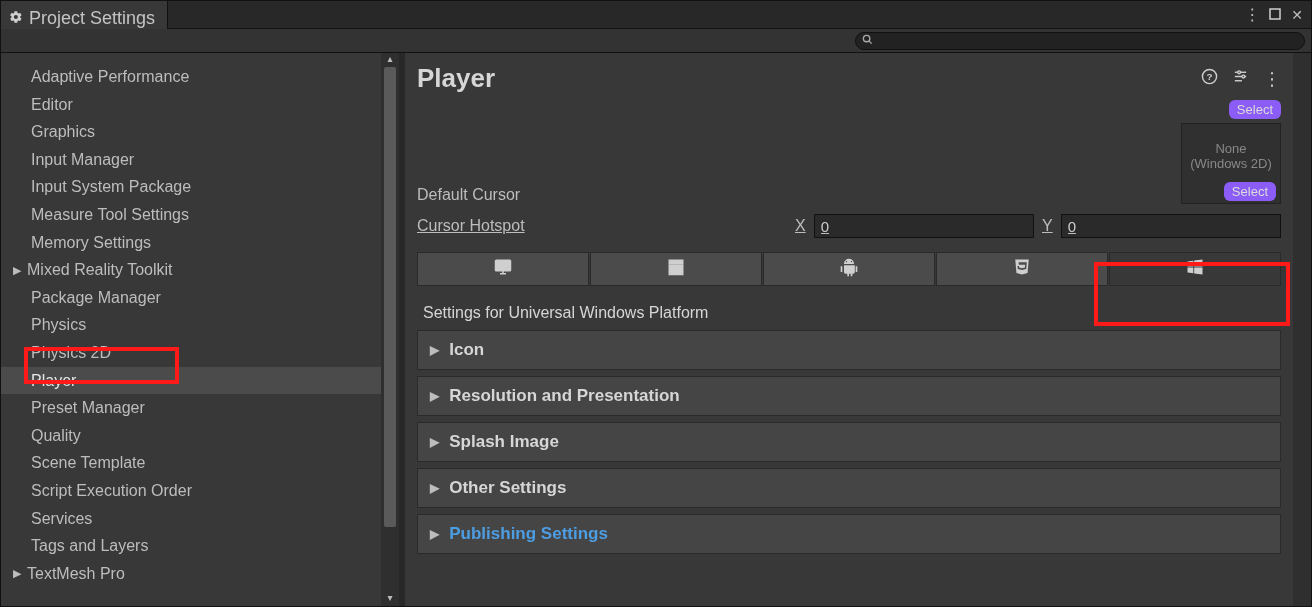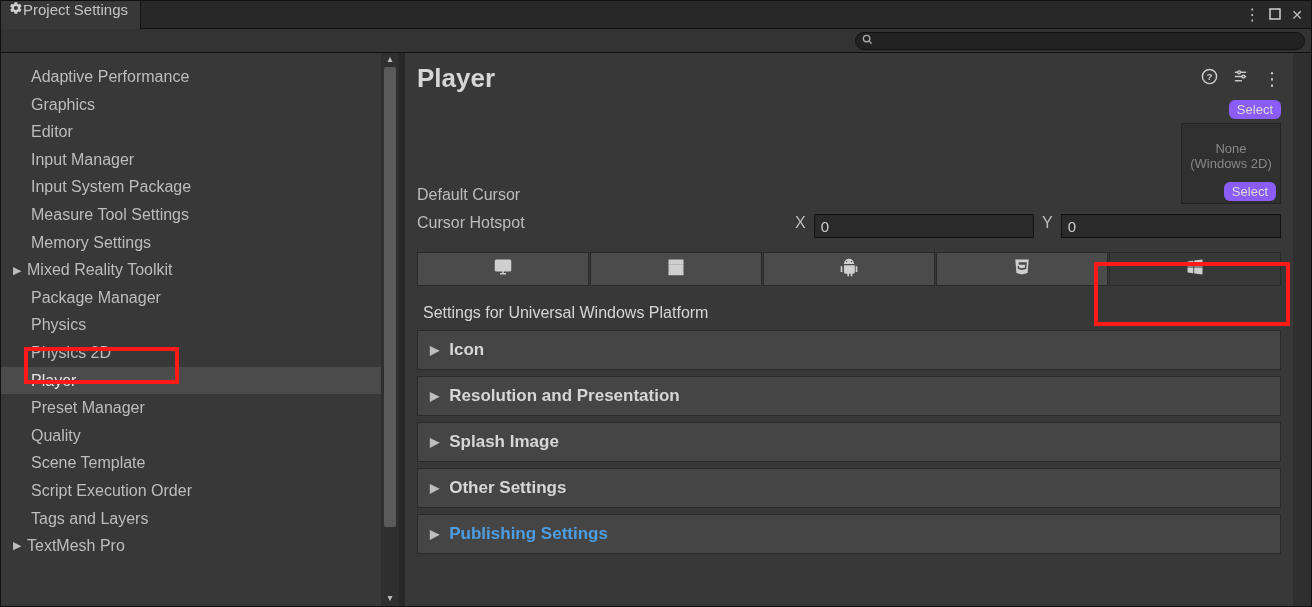--- a/index.html
+++ b/index.html
@@ -1,20 +1,20 @@
 <!DOCTYPE html>
 <html><head>
 <meta charset="utf-8">
 <style>
 * { box-sizing: border-box; margin: 0; padding: 0; font-family: Arial, Helvetica, sans-serif; }
 body { background: #282828; color: #bdbdbd; width: 1312px; height: 607px; overflow: hidden; }
 
 .window { width: 100%; height: 100%; display: flex; flex-direction: column; border: 1px solid #111; }
 .titlebar { height: 28px; background: #282828; display: flex; align-items: center; border-bottom: 1px solid #111; }
-.tab { height: 28px; background: #383838; display: flex; align-items: flex-start; padding: 0 12px 0 8px; font-size: 15px; color: #c4c4c4; border-right: 1px solid #111;}
+.tab { height: 28px; background: #383838; display: flex; align-items: flex-end; padding: 0 12px 0 8px; gap: 6px; font-size: 18px; color: #c4c4c4; border-right: 1px solid #111;}
 .titlebar-right { margin-left: auto; display: flex; align-items: center; gap: 10px; padding-right: 8px; color: #bdbdbd; font-size: 14px; }
 
 .toolbar { height: 24px; background: #333333; display: flex; align-items: center; border-bottom: 1px solid #111; padding: 0 6px; gap: 6px; }
 .search-wrap { margin-left: auto; display: flex; align-items: center; background: #222; border: 1px solid #111; border-radius: 10px; height: 18px; width: 450px; padding: 0 6px; }
 .search-wrap .sicon { font-size: 11px; color: #888; margin-right: 4px; }
 .search-wrap input { background: transparent; border: none; outline: none; color: #bdbdbd; font-size: 11px; flex: 1; }
 
 .body { flex: 1; display: flex; min-height: 0; }
 .sidebar { width: 398px; background: #383838; position: relative; display: flex; }
 .sidetree { flex: 1; padding: 10px 0 0 0; overflow: hidden; }
@@ -35,21 +35,21 @@
 .page-title { font-size: 26px; font-weight: bold; color: #d6d6d6; }
 .header-icons { margin-left:auto; display:flex; gap:14px; align-items:center; color:#cfcfcf; font-size:16px; }
 
 .select-btn { background:#8b5cf6; color:#dcdcdc; font-size:13px; padding:2px 8px; border-radius:6px; cursor:pointer; }
 
 .prop-row { display:flex; align-items:flex-end; padding: 4px 30px 4px 12px; font-size:16px; color:#bdbdbd; }
 .prop-label { width: 370px; }
 .cursor-box { margin-left:auto; width:100px; background:#303030; border:1px solid #222; padding:4px; text-align:center; font-size:13px; color:#888; display:flex; flex-direction:column; gap:0; }
 .cursor-box .body-area { height: 56px; display:flex; align-items:center; justify-content:center; flex-direction:column; }
 
-.hotspot-row { display:flex; align-items:flex-start; padding: 6px 30px 10px 12px; font-size:16px; color:#bdbdbd; }
+.hotspot-row { display:flex; align-items:center; padding: 6px 30px 10px 12px; font-size:16px; color:#bdbdbd;text-decoration:underline; }
 .hotspot-row .label { width:370px; }
 .hotspot-row .xl, .hotspot-row .yl { margin: 0 8px 0 8px; color:#bdbdbd; }
 .num-input { background:#2a2a2a; border:1px solid #111; color:#cfcfcf; padding:2px 6px; font-size:15px; height:24px; }
 .num-input.x { flex:1; min-width:100px; }
 .num-input.y { flex:1; min-width:100px; }
 
 .platform-tabs { display:flex; margin: 4px 30px 0 12px; gap:1px; }
 .ptab { flex:1; height:34px; background:#4b4b4b; display:flex; align-items:center; justify-content:center; color:#cfcfcf; cursor:pointer; border:1px solid #2a2a2a; }
 .ptab svg { fill:#cfcfcf; }
 .ptab.active { background:#383838; }
@@ -99,24 +99,24 @@
     </div>
   </div>
 
   <div class="body">
     <div class="sidebar">
       <div class="sidetree" id="sidetree">
           <div class="item">
             <span>Adaptive Performance</span>
           </div>
           <div class="item">
+            <span>Editor</span>
+          </div>
+          <div class="item">
             <span>Graphics</span>
-          </div>
-          <div class="item">
-            <span>Editor</span>
           </div>
           <div class="item">
             <span>Input Manager</span>
           </div>
           <div class="item">
             <span>Input System Package</span>
           </div>
           <div class="item">
             <span>Measure Tool Settings</span>
           </div>
@@ -143,20 +143,23 @@
             <span>Preset Manager</span>
           </div>
           <div class="item">
             <span>Quality</span>
           </div>
           <div class="item">
             <span>Scene Template</span>
           </div>
           <div class="item">
             <span>Script Execution Order</span>
+          </div>
+          <div class="item">
+            <span>Services</span>
           </div>
           <div class="item">
             <span>Tags and Layers</span>
           </div>
           <div class="item">
             <span class="arrow">▶</span>
             <span>TextMesh Pro</span>
           </div>
         </div>
       <div class="side-scroll">

